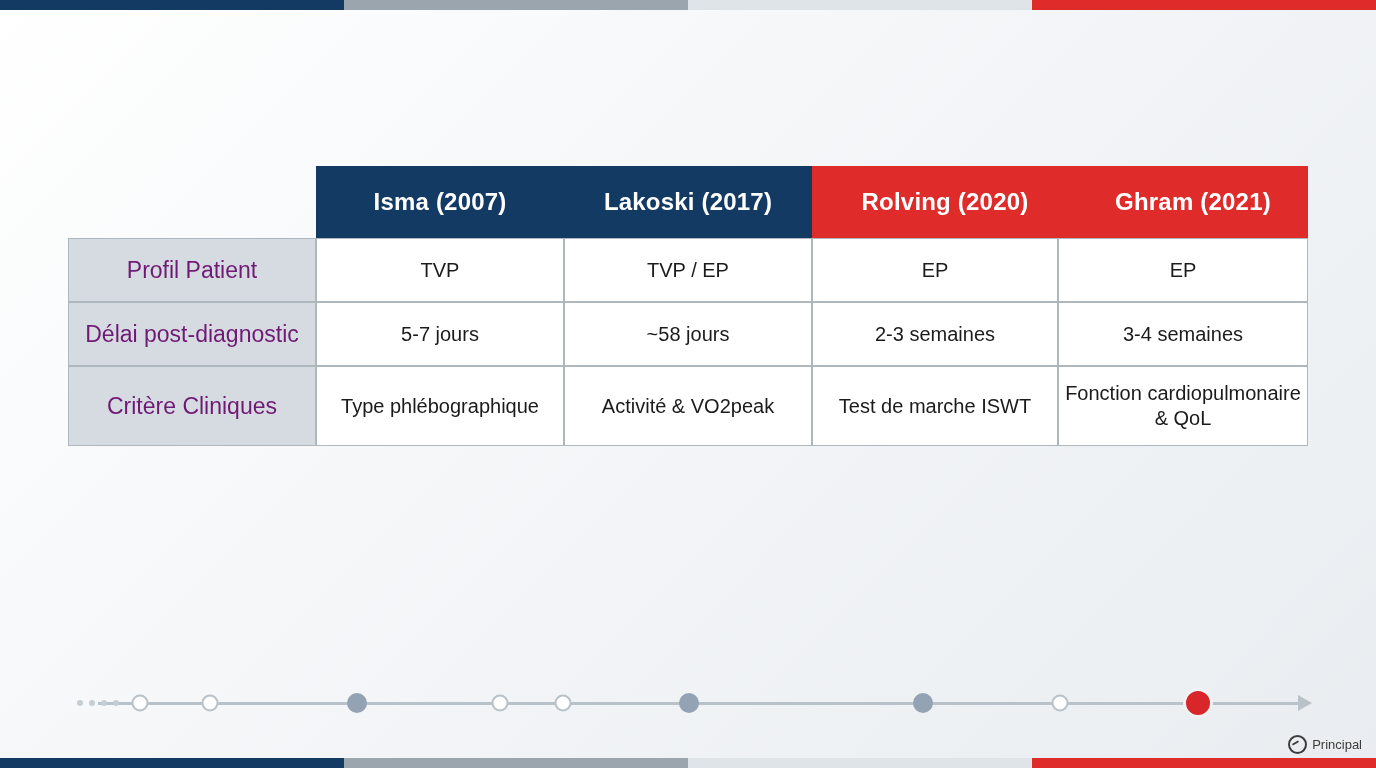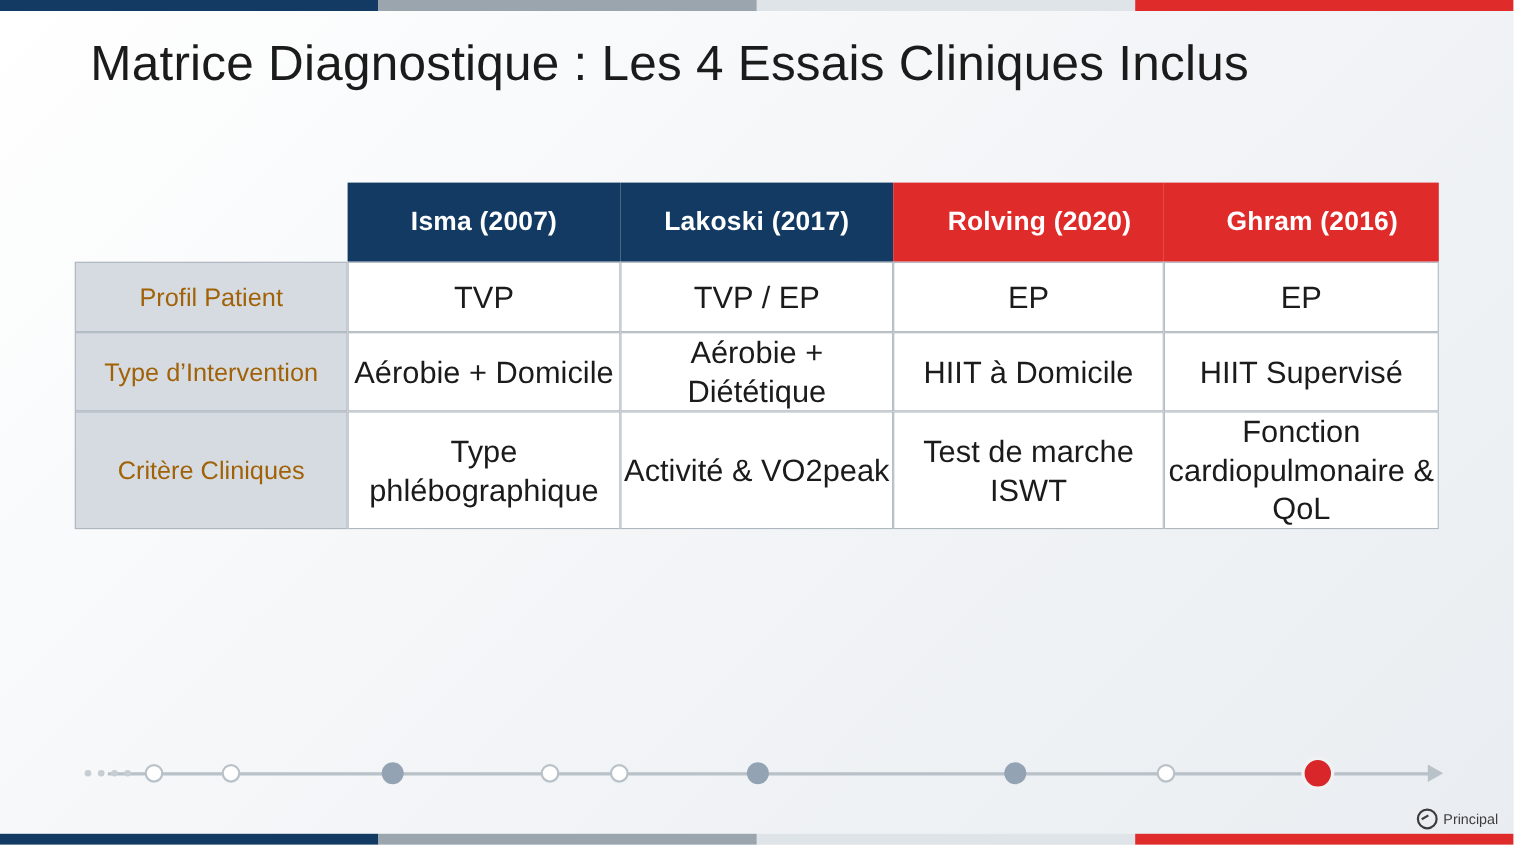--- a/index.html
+++ b/index.html
@@ -79,30 +79,30 @@
     font-weight: bold;
     letter-spacing: 0.2px;
   }
   .hdr.navy { background: #123a63; }
   .hdr.red  { background: #e02b2b; padding-left: 20px; }
   .hdr-inner { padding: 0 6px; }
 
   .rowlabel {
     background: #d5dbe1;
     border: 1px solid #aeb7be;
-    color: #a16207;
+    color: #701a75;
     font-size: 23px;
     line-height: 1.25;
     padding: 14px 10px;
   }
   .cell {
     background: #ffffff;
     border: 1px solid #aeb7be;
     color: #1b1b1b;
-    font-size: 28px;
+    font-size: 20px;
     line-height: 1.25;
     padding: 14px 10px;
     margin-top: 12px;
   }
   .r-patient .rowlabel, .r-patient .cell { height: 62px; }
   .r-delai .rowlabel, .r-delai .cell { height: 62px; }
   .r-type .rowlabel, .r-type .cell { height: 62px; }
   .r-critere .rowlabel, .r-critere .cell { height: 78px; }
 
   
@@ -175,21 +175,20 @@
 
 <div class="slide">
 
   <div class="accent-bar top">
     <div class="accent-seg seg-navy"></div>
     <div class="accent-seg seg-gray"></div>
     <div class="accent-seg seg-light"></div>
     <div class="accent-seg seg-red"></div>
   </div>
 
-  <div class="title">Matrice Diagnostique : Les 4 Essais Cliniques Inclus</div>
 
   <table class="matrix">
     <colgroup>
       <col class="c0">
         <col class="c1">
         <col class="c2">
         <col class="c3">
         <col class="c4">
     </colgroup>
     <thead>
@@ -198,38 +197,38 @@
         <th class="hdr navy">
           <div class="hdr-inner">Isma (2007)</div>
         </th>
         <th class="hdr navy">
           <div class="hdr-inner">Lakoski (2017)</div>
         </th>
         <th class="hdr red">
           <div class="hdr-inner">Rolving (2020)</div>
         </th>
         <th class="hdr red">
-          <div class="hdr-inner">Ghram (2016)</div>
+          <div class="hdr-inner">Ghram (2021)</div>
         </th>
       </tr>
     </thead>
     <tbody>
       <tr class="r-patient">
         <td class="rowlabel">Profil Patient</td>
         <td class="cell">TVP</td>
         <td class="cell">TVP / EP</td>
         <td class="cell">EP</td>
         <td class="cell">EP</td>
       </tr>
-      <tr class="r-type">
-        <td class="rowlabel">Type d’Intervention</td>
-        <td class="cell">Aérobie + Domicile</td>
-        <td class="cell">Aérobie + Diététique</td>
-        <td class="cell">HIIT à Domicile</td>
-        <td class="cell">HIIT Supervisé</td>
+      <tr class="r-delai">
+        <td class="rowlabel">Délai post-diagnostic</td>
+        <td class="cell">5-7 jours</td>
+        <td class="cell">~58 jours</td>
+        <td class="cell">2-3 semaines</td>
+        <td class="cell">3-4 semaines</td>
       </tr>
       <tr class="r-critere">
         <td class="rowlabel">Critère Cliniques</td>
         <td class="cell">Type phlébographique</td>
         <td class="cell">Activité &amp; VO2peak</td>
         <td class="cell">Test de marche ISWT</td>
         <td class="cell">Fonction cardiopulmonaire &amp; QoL</td>
       </tr>
     </tbody>
   </table>

